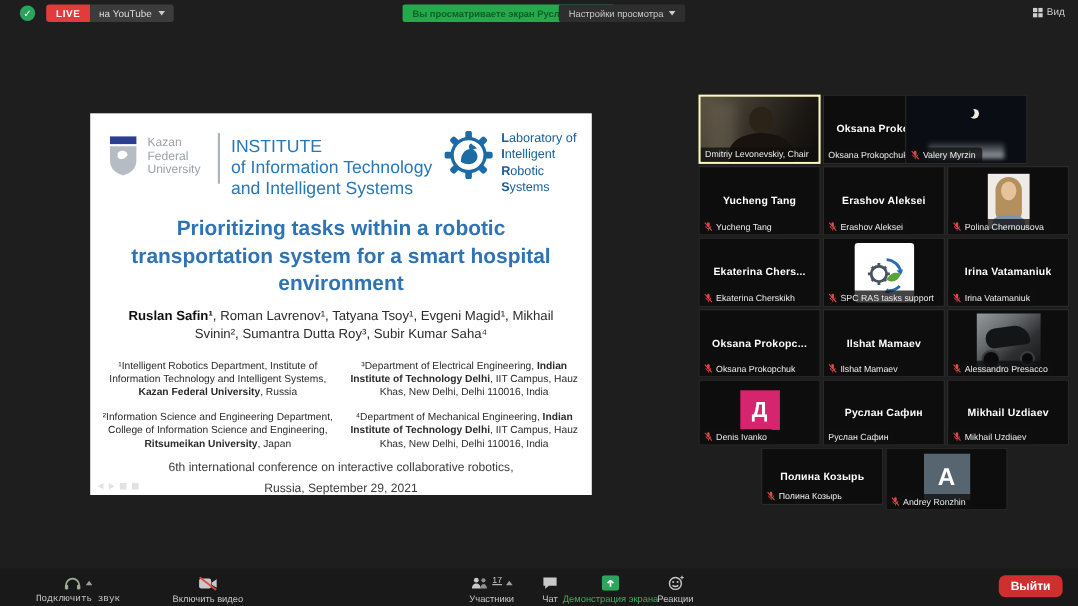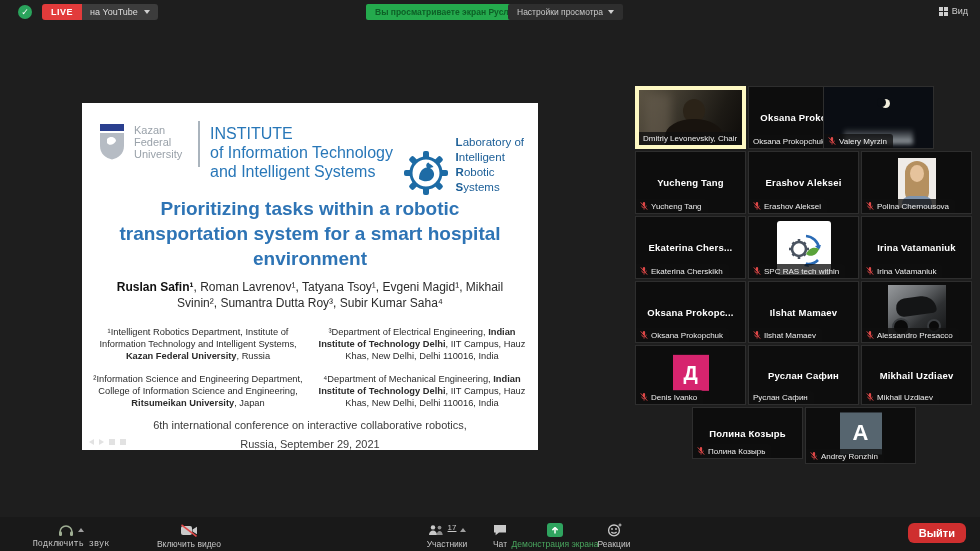--- a/index.html
+++ b/index.html
@@ -29,42 +29,42 @@
                    padding:0 9px; border-radius:2px; cursor:default; }
   .view-btn { position:absolute; right:12px; top:6px; color:#cfcfcf; font-size:9px;
               display:flex; align-items:center; gap:4px; }
   
   .slide { position:absolute; left:82px; top:103px; width:456px; height:347px; background:#fff; }
   .slide-head { position:absolute; left:16px; right:14px; top:16px; height:54px; }
   .kfu { position:absolute; left:0; top:4px; display:flex; align-items:center; gap:8px; }
   .kfu-text { color:#9aa2aa; font-size:11px; line-height:1.12; }
   .head-divider { position:absolute; left:100px; top:2px; width:2px; height:46px; background:#aab4bd; }
   .inst { position:absolute; left:112px; top:5px; color:#2877b8; font-size:16px; line-height:1.2; font-weight:500; }
-  .lirs { position:absolute; right:0; top:16px; display:flex; align-items:flex-end; gap:8px; }
+  .lirs { position:absolute; right:0; top:0; display:flex; align-items:flex-start; gap:8px; }
   .lirs-text { color:#1b5e97; font-size:11.5px; line-height:1.3; }
   .slide-title { position:absolute; top:93px; left:16px; right:16px; text-align:center;
                  color:#2e74b5; font-size:19px; font-weight:bold; line-height:1.32; }
   .authors { position:absolute; top:177px; left:14px; right:14px; text-align:center;
              color:#2b2b2b; font-size:12px; line-height:1.32; }
   .authors b { color:#111; }
   .affs { position:absolute; top:223px; left:10px; right:10px; display:flex; gap:12px; }
   .aff-col { width:50%; display:flex; flex-direction:column; gap:11px; }
   .aff { font-size:9.3px; color:#2b2b2b; text-align:center; line-height:1.3; }
   .conf { position:absolute; top:313px; left:0; right:0; text-align:center; color:#3c3c3c;
           font-size:11px; line-height:1.7; }
   .slide-nav { position:absolute; left:7px; bottom:5px; display:flex; gap:5px; opacity:.45; }
   .slide-nav i { width:6px; height:6px; background:#bfbfbf; display:block; }
   .slide-nav i.tri-l { width:0; height:0; background:none; border-top:3px solid transparent;
         border-bottom:3px solid transparent; border-right:5px solid #bfbfbf; }
   .slide-nav i.tri-r { width:0; height:0; background:none; border-top:3px solid transparent;
         border-bottom:3px solid transparent; border-left:5px solid #bfbfbf; }
   
   .tile { position:absolute; width:111px; background:#0d0d0d; border:1px solid #2e2e2e;
           box-sizing:border-box; overflow:hidden; }
-  .tile.active { border:4px solid #fef9c3; }
+  .tile.active { border:2px solid #fef9c3; }
   .tile-center { position:absolute; inset:0; display:flex; align-items:center; justify-content:center;
                  color:#fff; font-size:9.5px; font-weight:600; text-align:center; padding:0 5px; letter-spacing:.2px; }
   .tile-label { position:absolute; left:0; bottom:0; background:rgba(16,16,16,.78); color:#ececec;
                 font-size:8px; padding:2px 6px 2px 4px; display:flex; align-items:center; gap:3px;
                 border-top-right-radius:3px; white-space:nowrap; max-width:100%; box-sizing:border-box; }
   .mic-muted { flex:0 0 auto; display:block; }
   
   .vid-bg { position:absolute; inset:0;
             background:linear-gradient(115deg,#5a5242 0%,#3a352b 38%,#1d1a15 72%,#0e0c0a 100%); }
   .vid-light { position:absolute; left:6px; top:4px; width:26px; height:52px; background:#6b6152;
@@ -327,21 +327,21 @@
         </svg>
       </div>
     </div>
     <div class="tile-label">
       <svg class="mic-muted" width="8" height="10" viewBox="0 0 10 12">
           <rect x="3.6" y="1" width="2.8" height="5.5" rx="1.4" fill="#e04848"></rect>
           <path d="M2.2 5.5 a2.8 2.8 0 0 0 5.6 0" fill="none" stroke="#e04848" stroke-width="1"></path>
           <rect x="4.6" y="8.6" width="0.9" height="2" fill="#e04848"></rect>
           <line x1="1" y1="1.5" x2="9" y2="10.5" stroke="#e04848" stroke-width="1.2"></line>
         </svg>
-      <span>SPC RAS tech within</span>
+      <span>SPC RAS tasks support</span>
     </div>
   </div>
   <div class="tile" style="left:861px; top:216px; height:63px;">
     <div class="tile-center">Irina Vatamaniuk</div>
     <div class="tile-label">
       <svg class="mic-muted" width="8" height="10" viewBox="0 0 10 12">
           <rect x="3.6" y="1" width="2.8" height="5.5" rx="1.4" fill="#e04848"></rect>
           <path d="M2.2 5.5 a2.8 2.8 0 0 0 5.6 0" fill="none" stroke="#e04848" stroke-width="1"></path>
           <rect x="4.6" y="8.6" width="0.9" height="2" fill="#e04848"></rect>
           <line x1="1" y1="1.5" x2="9" y2="10.5" stroke="#e04848" stroke-width="1.2"></line>

